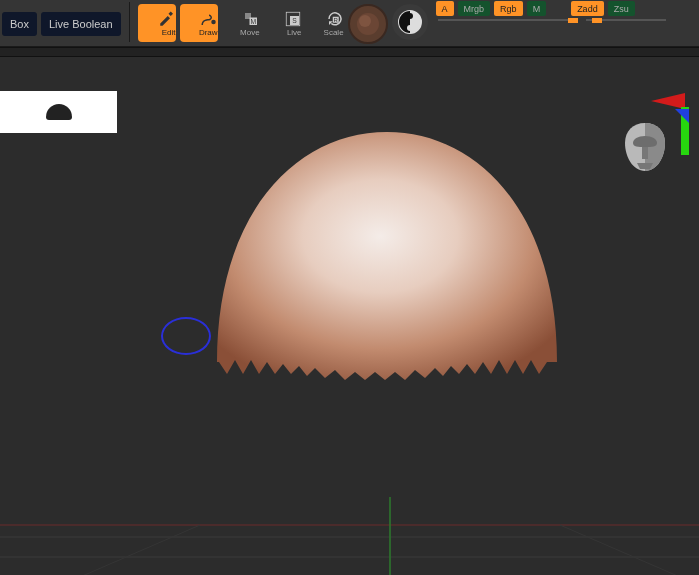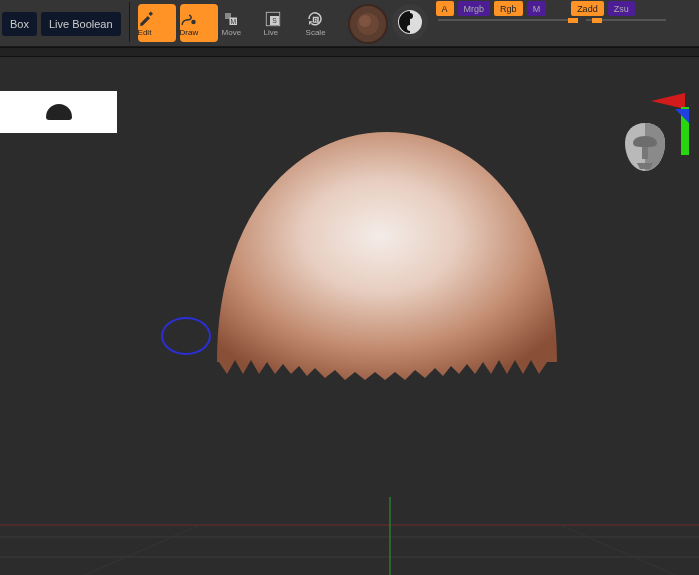--- a/index.html
+++ b/index.html
@@ -1,29 +1,29 @@
 <!DOCTYPE html>
 <html><head>
 <meta charset="utf-8">
 <style>
   html,body{margin:0;padding:0;background:#2a2a2a;font-family:Arial,Helvetica,sans-serif;font-size:11px;color:#999;overflow:hidden;width:699px;height:575px}
   .topbar{background:#353535;height:46px;display:flex;align-items:flex-start;border-bottom:1px solid #1a1a1a}
   .btn{height:24px;display:flex;align-items:center;justify-content:center;padding:0 8px;margin:12px 2px 0 2px;border-radius:3px;cursor:pointer;color:#ccc;font-size:11px}
   .btn.gray{background:#0f172a}
-  .iconbtn{width:38px;height:38px;margin:4px 2px;border-radius:4px;display:flex;flex-direction:column;align-items:flex-start;justify-content:center;cursor:pointer;color:#aaa;font-size:8px}
+  .iconbtn{width:38px;height:38px;margin:4px 2px;border-radius:4px;display:flex;flex-direction:column;align-items:flex-end;justify-content:center;cursor:pointer;color:#aaa;font-size:8px}
   .iconbtn.active{background:#ff9326;color:#222}
   .iconbtn svg{width:18px;height:18px}
   .rndbtn{width:36px;height:36px;border-radius:50%;margin:4px 2px;display:flex;align-items:center;justify-content:center;cursor:pointer}
   .rndbtn.brown{background:#5a3d2e;border:2px solid #3a2820}
   .rndbtn.bw{background:#3a3a3a}
   .rightgrp{display:flex;flex-direction:column;margin-left:4px}
   .row{display:flex;align-items:center}
   .chip{height:15px;padding:0 6px;border-radius:2px;font-size:9px;display:flex;align-items:center;margin:1px 2px}
   .chip.orange{background:#ff9326;color:#222}
-  .chip.dark{background:#4c1d95;color:#aaa}
+  .chip.dark{background:#14532d;color:#aaa}
   .label{font-size:10px;color:#bbb;margin:1px 4px}
   .slider{width:140px;height:2px;background:#555;margin:2px 4px;position:relative}
   .slider .tick{width:10px;height:5px;background:#ff9326;position:absolute;top:-1px}
   .divider{width:1px;height:40px;background:#1a1a1a;margin:2px 6px}
   .scrolltrack{height:8px;background:#222;border-top:1px solid #111;border-bottom:1px solid #111}
   .viewport{position:relative;width:699px;height:520px;background:#2c2c2c;}
   .thumb{position:absolute;top:34px;left:0;width:117px;height:42px;background:#fff;display:flex;align-items:center;justify-content:center}
   .thumb .silh{width:26px;height:16px;background:#222;border-radius:13px 13px 3px 3px}
   .navcube{position:absolute;top:34px;right:10px}
   .head3d{position:absolute;left:197px;top:65px;width:380px;height:270px}

